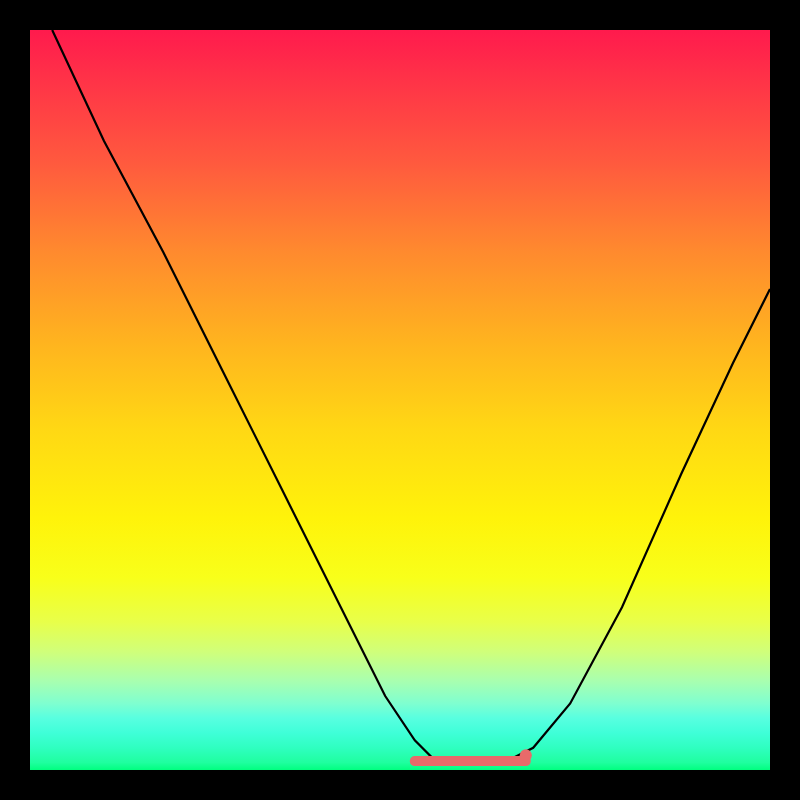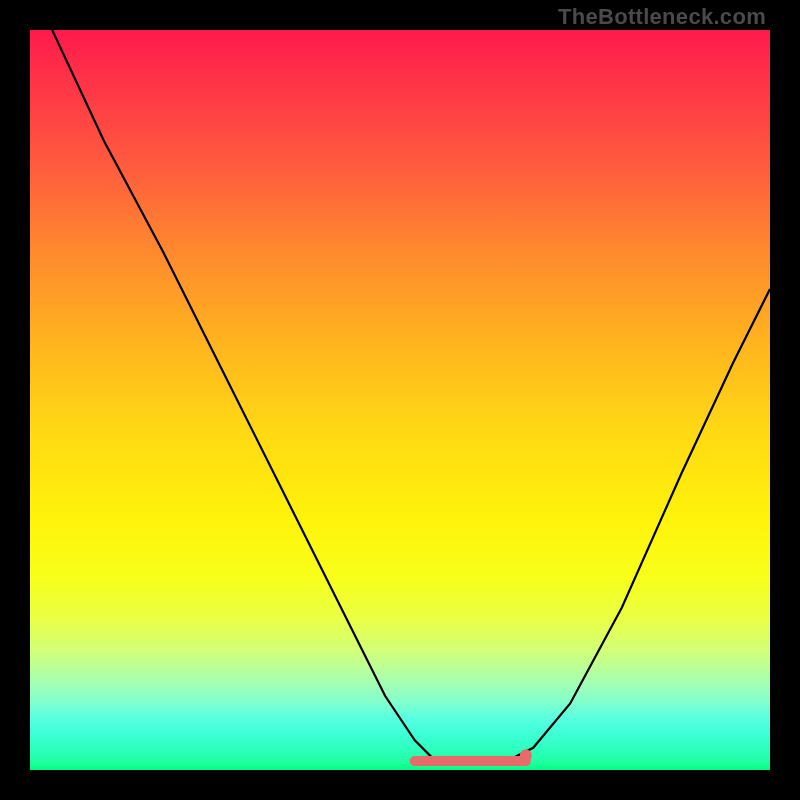--- a/index.html
+++ b/index.html
@@ -66,14 +66,13 @@
 <div class="frame">
 
   <div class="plot-area">
     <svg class="curve" viewBox="0 0 740 740" preserveAspectRatio="none">
       <path id="curve-path" fill="none" stroke="#000000" stroke-width="2.2" d="M22.2 0.0 L74.0 111.0 L133.2 222.0 L192.4 340.4 L251.6 458.8 L310.8 577.2 L355.2 666.0 L384.8 710.4 L407.0 732.6 L436.6 732.6 L473.6 732.6 L503.2 717.8 L540.2 673.4 L592.0 577.2 L651.2 444.0 L703.0 333.0 L740.0 259.0"></path>
       <path id="flat-path" fill="none" stroke-width="10" stroke-linecap="round" d="M 384.8 731.1 L 495.8 731.1" stroke="#e86a6a"></path>
       <circle id="dot-right" r="6" cx="495.8" cy="725.2" fill="#e86a6a"></circle>
     </svg>
   </div>
 
-  <div class="watermark">TheBottleneck.com</div>
 </div>
 
 </body></html>

